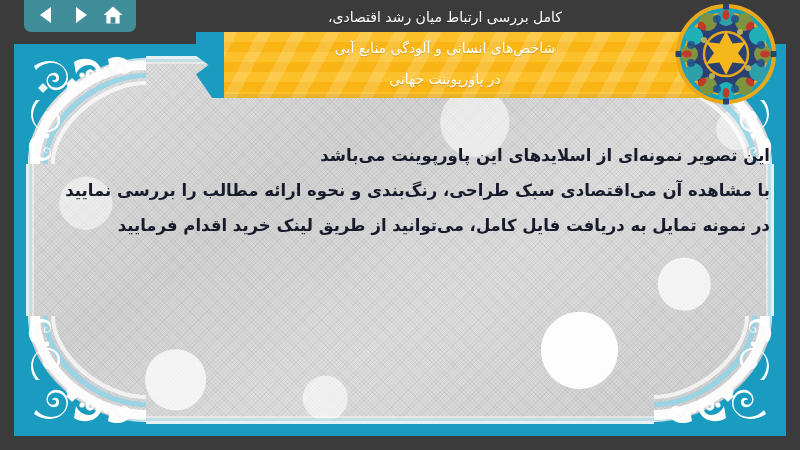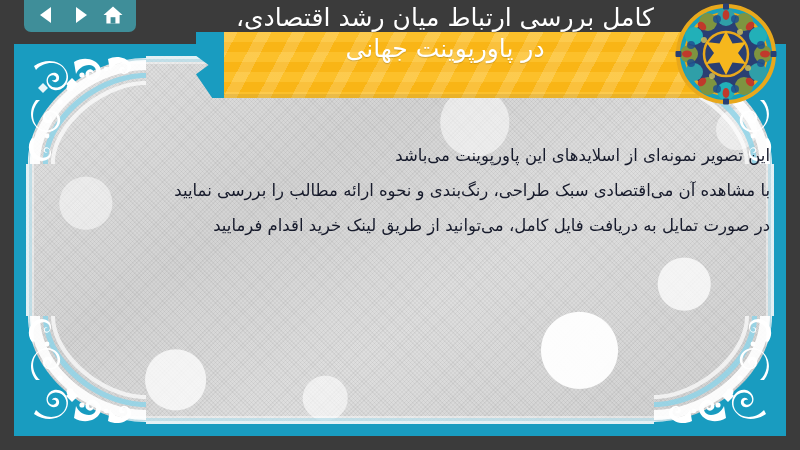--- a/index.html
+++ b/index.html
@@ -119,21 +119,21 @@
 
   
   .title {
     position: absolute;
     left: 200px; top: 2px;
     width: 490px;
     z-index: 35;
     direction: rtl;
     text-align: center;
     color: #ffffff;
-    font-size: 25px;
+    font-size: 14px;
     line-height: 31px;
     font-weight: 500;
     text-shadow: 0 1px 1px rgba(0,0,0,.18);
     pointer-events: none;
   }
   .title-line { white-space: nowrap; }
 
   
   .medallion {
     position: absolute;
@@ -147,21 +147,21 @@
   .body-text {
     position: absolute;
     left: 40px; top: 138px;
     width: 730px;
     z-index: 20;
     direction: rtl;
     text-align: right;
     color: #161a2b;
     font-size: 16.5px;
     line-height: 35px;
-    font-weight: 400;
+    font-weight: 700;
   }
   .body-line { white-space: nowrap; }
 </style>
 </head>
 <body>
 
 <div id="slide">
 
   <div class="nav-bar">
     <div class="nav-btn">
@@ -274,20 +274,21 @@
     </svg>
   </div>
 
   <div class="ribbon">
     <div class="ribbon-tail"></div>
     <div class="ribbon-band"></div>
   </div>
 
   <div class="title">
     <div class="title-line">کامل بررسی ارتباط میان رشد اقتصادی،</div>
+    <div class="title-line">شاخص‌های انسانی و آلودگی منابع آبی</div>
     <div class="title-line">در پاورپوینت جهانی</div>
   </div>
 
   <div class="medallion">
     <svg width="104" height="104" viewBox="0 0 104 104">
       <defs>
         <clipPath id="ring">
           <path d="M52 5 A47 47 0 1 1 51.9 5 Z M52 31 A21 21 0 1 0 52.1 31 Z"></path>
         </clipPath>
       </defs>
@@ -345,16 +346,16 @@
         <rect x="49" y="96.5" width="6" height="6" rx="1"></rect>
         <rect x="1.5" y="49" width="6" height="6" rx="1"></rect>
         <rect x="96.5" y="49" width="6" height="6" rx="1"></rect>
       </g>
     </svg>
   </div>
 
   <div class="body-text">
     <div class="body-line">این تصویر نمونه‌ای از اسلایدهای این پاورپوینت می‌باشد</div>
     <div class="body-line">با مشاهده آن می‌اقتصادی سبک طراحی، رنگ‌بندی و نحوه ارائه مطالب را بررسی نمایید</div>
-    <div class="body-line">در صورت تمایل به دریافت فایل کامل، می‌توانید از طریق لینک خرید اقدام فرمایید</div>
+    <div class="body-line">در نمونه تمایل به دریافت فایل کامل، می‌توانید از طریق لینک خرید اقدام فرمایید</div>
   </div>
 
 </div>
 
 </body></html>

